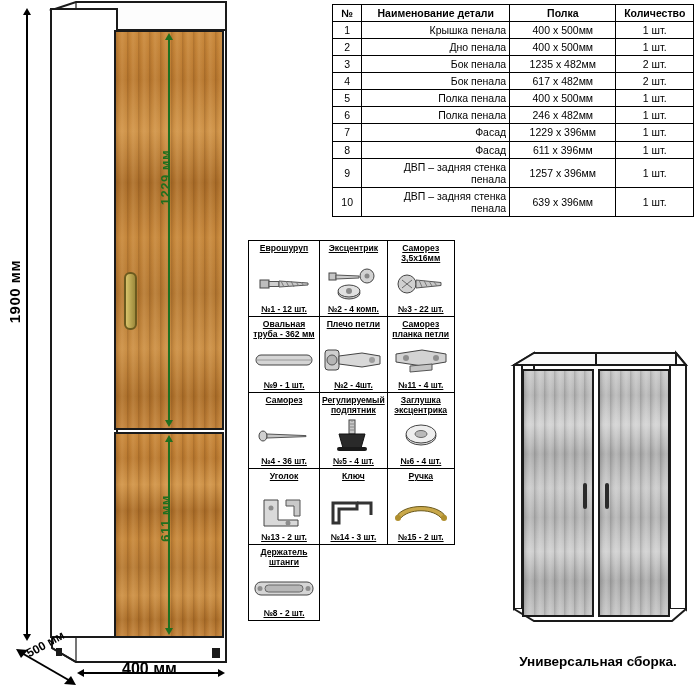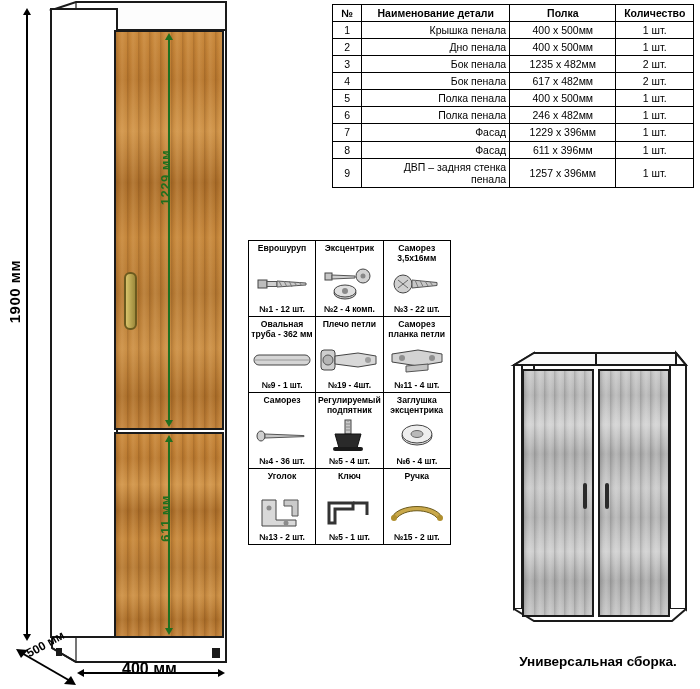--- a/index.html
+++ b/index.html
@@ -87,21 +87,21 @@
   }
   table.parts th{font-weight:bold;font-size:10.5px;}
   table.parts td.name{text-align:right;padding-left:4px;}
   .col-num{width:24px;}
   .col-name{width:150px;}
   .col-size{width:110px;}
   .col-qty{width:72px;}
 
   
   #hardware-grid{left:248px;top:240px;width:218px;}
-  .hw-table{border-collapse:collapse;width:174px;}
+  .hw-table{border-collapse:collapse;width:174px;text-decoration:underline;}
   .hw-table td{
     border:1px solid #000;
     width:33.33%;
     vertical-align:top;
     padding:3px 2px 2px;
     text-align:center;
   }
   .hw-title{font-size:8.6px;font-weight:bold;line-height:1.15;min-height:21px;}
   .hw-art{height:38px;display:flex;align-items:center;justify-content:center;}
   .hw-qty{font-size:8.4px;font-weight:bold;padding-top:1px;}
@@ -236,20 +236,26 @@
           <td class="name col-name">Фасад</td>
           <td class="col-size">611 х 396мм</td>
           <td class="col-qty">1 шт.</td>
         </tr>
         <tr>
           <td class="col-num">9</td>
           <td class="name col-name">ДВП – задняя стенка пенала</td>
           <td class="col-size">1257 х 396мм</td>
           <td class="col-qty">1 шт.</td>
         </tr>
+        <tr>
+          <td class="col-num">10</td>
+          <td class="name col-name">ДВП – задняя стенка пенала</td>
+          <td class="col-size">639 х 396мм</td>
+          <td class="col-qty">1 шт.</td>
+        </tr>
       </tbody>
   </table>
 </div>
 
 <div class="abs" id="hardware-grid">
   <table class="hw-table">
     <tbody id="hw-body">
         <tr>
           <td>
             <div class="hw-title">Еврошуруп</div>
@@ -305,21 +311,21 @@
           <td>
             <div class="hw-title">Плечо петли</div>
             <div class="hw-art">
               <svg width="62" height="32">
                 <rect x="3" y="6" width="14" height="20" rx="3" fill="#cfcfcf" stroke="#444"></rect>
                 <circle cx="10" cy="16" r="5" fill="#b5b5b5" stroke="#555"></circle>
                 <path d="M17 12 L40 9 L58 12 L58 20 L40 23 L17 20 Z" fill="#d8d8d8" stroke="#444"></path>
                 <circle cx="50" cy="16" r="3" fill="#9e9e9e"></circle>
               </svg>
             </div>
-            <div class="hw-qty">№19 - 4шт.</div>
+            <div class="hw-qty">№2 - 4шт.</div>
           </td>
           <td>
             <div class="hw-title">Саморез планка петли</div>
             <div class="hw-art">
               <svg width="58" height="32">
                 <path d="M4 10 L30 6 L54 10 L54 18 L30 22 L4 18 Z" fill="#d3d3d3" stroke="#444"></path>
                 <circle cx="14" cy="14" r="3" fill="#8f8f8f"></circle>
                 <circle cx="44" cy="14" r="3" fill="#8f8f8f"></circle>
                 <path d="M18 22 L40 20 L40 26 L18 28 Z" fill="#c4c4c4" stroke="#555"></path>
               </svg>
@@ -376,33 +382,49 @@
             <div class="hw-qty">№13 - 2 шт.</div>
           </td>
           <td>
             <div class="hw-title">Ключ</div>
             <div class="hw-art">
               <svg width="52" height="34">
                 <path d="M6 8 L30 8 L30 14 L12 14 L12 28 L6 28 Z" fill="none" stroke="#333" stroke-width="3"></path>
                 <path d="M30 8 L44 8 L44 20" fill="none" stroke="#333" stroke-width="3"></path>
               </svg>
             </div>
-            <div class="hw-qty">№5 - 1 шт.</div>
+            <div class="hw-qty">№14 - 3 шт.</div>
           </td>
           <td>
             <div class="hw-title">Ручка</div>
             <div class="hw-art">
               <svg width="62" height="26">
                 <path d="M6 18 C14 4, 48 4, 56 18 L52 20 C44 9, 18 9, 10 20 Z" fill="#c9a84a" stroke="#6b5a1e"></path>
                 <circle cx="8" cy="19" r="3" fill="#b08f2e"></circle>
                 <circle cx="54" cy="19" r="3" fill="#b08f2e"></circle>
               </svg>
             </div>
             <div class="hw-qty">№15 - 2 шт.</div>
           </td>
+        </tr>
+        <tr>
+          <td>
+            <div class="hw-title">Держатель штанги</div>
+            <div class="hw-art">
+              <svg width="66" height="28">
+                <rect x="4" y="8" width="58" height="13" rx="6" fill="#d5d5d5" stroke="#444"></rect>
+                <rect x="14" y="11" width="38" height="7" rx="3.5" fill="#b7b7b7" stroke="#666"></rect>
+                <circle cx="9" cy="14.5" r="2.5" fill="#8d8d8d"></circle>
+                <circle cx="57" cy="14.5" r="2.5" fill="#8d8d8d"></circle>
+              </svg>
+            </div>
+            <div class="hw-qty">№8 - 2 шт.</div>
+          </td>
+          <td style="border: none;"></td>
+          <td style="border: none;"></td>
         </tr>
       </tbody>
   </table>
 </div>
 
 <div class="abs" id="corner-wardrobe">
   <svg width="196" height="300" style="position:absolute;left:0;top:0;">
 
     <polygon points="14,20 34,8 34,252 14,264" fill="#ffffff" stroke="#1a1a1a" stroke-width="2"></polygon>
     <polygon points="14,20 34,8 96,8 96,20" fill="#fafafa" stroke="#1a1a1a" stroke-width="2"></polygon>

